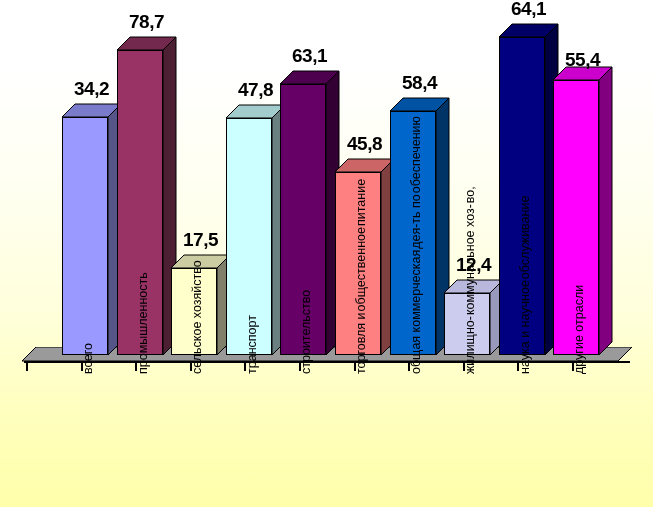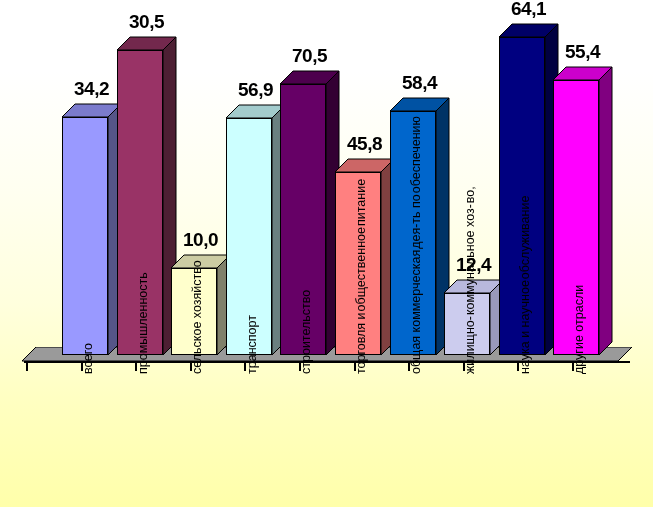--- a/index.html
+++ b/index.html
@@ -89,57 +89,57 @@
           <div class="top" style="top: 0px; height: 13px;">
             <svg width="61" height="14">
               <polygon points="0,13 13,0 59,0 46,13" fill="#73284d" stroke="#000000" stroke-width="1"></polygon>
             </svg>
           </div>
           <div class="side" style="height: 318px; background: transparent; border: none; left: 46px; bottom: 0px;"><svg width="14" height="319">
               <polygon points="0,13 13,0 13,305 0,318" fill="#4d1f33" stroke="#000000" stroke-width="1"></polygon>
             </svg></div>
           <div class="front" style="height: 305px; background: rgb(153, 51, 102);"></div>
         </div>
-        <div class="vlabel" style="left: 109px; width: 75px; top: 11px;">30,5</div>
+        <div class="vlabel" style="left: 109px; width: 75px; top: 11px;">78,7</div>
         <div class="bar" style="left: 171px; top: 255px; width: 46px; height: 100px;">
           <div class="top" style="top: 0px; height: 13px;">
             <svg width="61" height="14">
               <polygon points="0,13 13,0 59,0 46,13" fill="#cccca3" stroke="#000000" stroke-width="1"></polygon>
             </svg>
           </div>
           <div class="side" style="height: 100px; background: transparent; border: none; left: 46px; bottom: 0px;"><svg width="14" height="101">
               <polygon points="0,13 13,0 13,87 0,100" fill="#80806a" stroke="#000000" stroke-width="1"></polygon>
             </svg></div>
           <div class="front" style="height: 87px; background: rgb(255, 255, 204);"></div>
         </div>
-        <div class="vlabel" style="left: 163px; width: 75px; top: 229px;">10,0</div>
+        <div class="vlabel" style="left: 163px; width: 75px; top: 229px;">17,5</div>
         <div class="bar" style="left: 226px; top: 105px; width: 46px; height: 250px;">
           <div class="top" style="top: 0px; height: 13px;">
             <svg width="61" height="14">
               <polygon points="0,13 13,0 59,0 46,13" fill="#a3cccc" stroke="#000000" stroke-width="1"></polygon>
             </svg>
           </div>
           <div class="side" style="height: 250px; background: transparent; border: none; left: 46px; bottom: 0px;"><svg width="14" height="251">
               <polygon points="0,13 13,0 13,237 0,250" fill="#6a8080" stroke="#000000" stroke-width="1"></polygon>
             </svg></div>
           <div class="front" style="height: 237px; background: rgb(204, 255, 255);"></div>
         </div>
-        <div class="vlabel" style="left: 218px; width: 75px; top: 79px;">56,9</div>
+        <div class="vlabel" style="left: 218px; width: 75px; top: 79px;">47,8</div>
         <div class="bar" style="left: 280px; top: 71px; width: 46px; height: 284px;">
           <div class="top" style="top: 0px; height: 13px;">
             <svg width="61" height="14">
               <polygon points="0,13 13,0 59,0 46,13" fill="#4d004d" stroke="#000000" stroke-width="1"></polygon>
             </svg>
           </div>
           <div class="side" style="height: 284px; background: transparent; border: none; left: 46px; bottom: 0px;"><svg width="14" height="285">
               <polygon points="0,13 13,0 13,271 0,284" fill="#330033" stroke="#000000" stroke-width="1"></polygon>
             </svg></div>
           <div class="front" style="height: 271px; background: rgb(102, 0, 102);"></div>
         </div>
-        <div class="vlabel" style="left: 272px; width: 75px; top: 45px;">70,5</div>
+        <div class="vlabel" style="left: 272px; width: 75px; top: 45px;">63,1</div>
         <div class="bar" style="left: 335px; top: 159px; width: 46px; height: 196px;">
           <div class="top" style="top: 0px; height: 13px;">
             <svg width="61" height="14">
               <polygon points="0,13 13,0 59,0 46,13" fill="#cc6666" stroke="#000000" stroke-width="1"></polygon>
             </svg>
           </div>
           <div class="side" style="height: 196px; background: transparent; border: none; left: 46px; bottom: 0px;"><svg width="14" height="197">
               <polygon points="0,13 13,0 13,183 0,196" fill="#804040" stroke="#000000" stroke-width="1"></polygon>
             </svg></div>
           <div class="front" style="height: 183px; background: rgb(255, 128, 128);"></div>
@@ -185,21 +185,21 @@
           <div class="top" style="top: 0px; height: 13px;">
             <svg width="61" height="14">
               <polygon points="0,13 13,0 59,0 46,13" fill="#cc00cc" stroke="#000000" stroke-width="1"></polygon>
             </svg>
           </div>
           <div class="side" style="height: 288px; background: transparent; border: none; left: 46px; bottom: 0px;"><svg width="14" height="289">
               <polygon points="0,13 13,0 13,275 0,288" fill="#800080" stroke="#000000" stroke-width="1"></polygon>
             </svg></div>
           <div class="front" style="height: 275px; background: rgb(255, 0, 255);"></div>
         </div>
-        <div class="vlabel" style="left: 545px; width: 75px; top: 41px;">55,4</div>
+        <div class="vlabel" style="left: 545px; width: 75px; top: 49px;">55,4</div>
       </div>
     <div id="ticks-layer">
         <div class="tick" style="left: 26px;"></div>
         <div class="tick" style="left: 81px;"></div>
         <div class="tick" style="left: 135px;"></div>
         <div class="tick" style="left: 190px;"></div>
         <div class="tick" style="left: 244px;"></div>
         <div class="tick" style="left: 299px;"></div>
         <div class="tick" style="left: 354px;"></div>
         <div class="tick" style="left: 408px;"></div>

